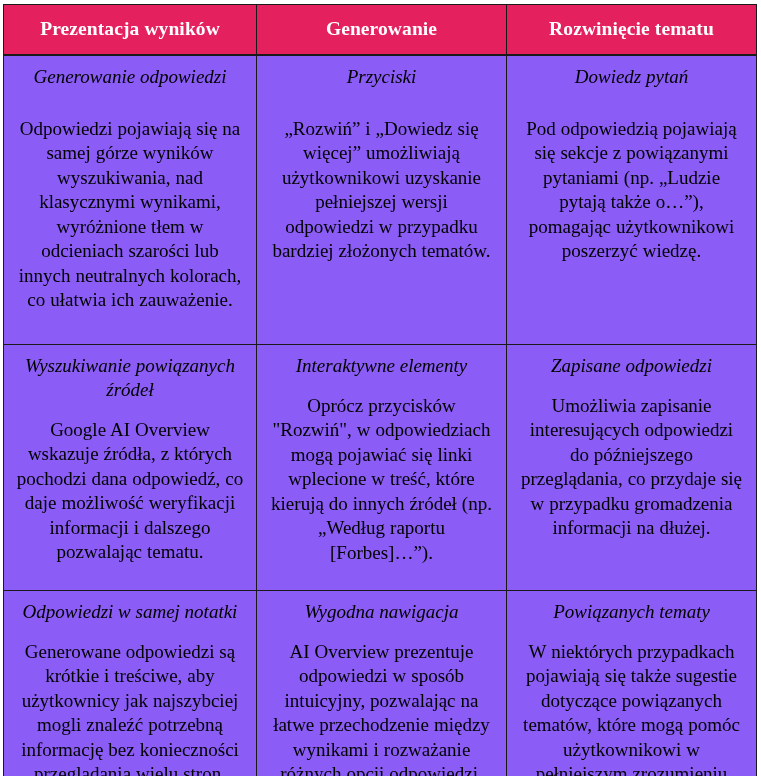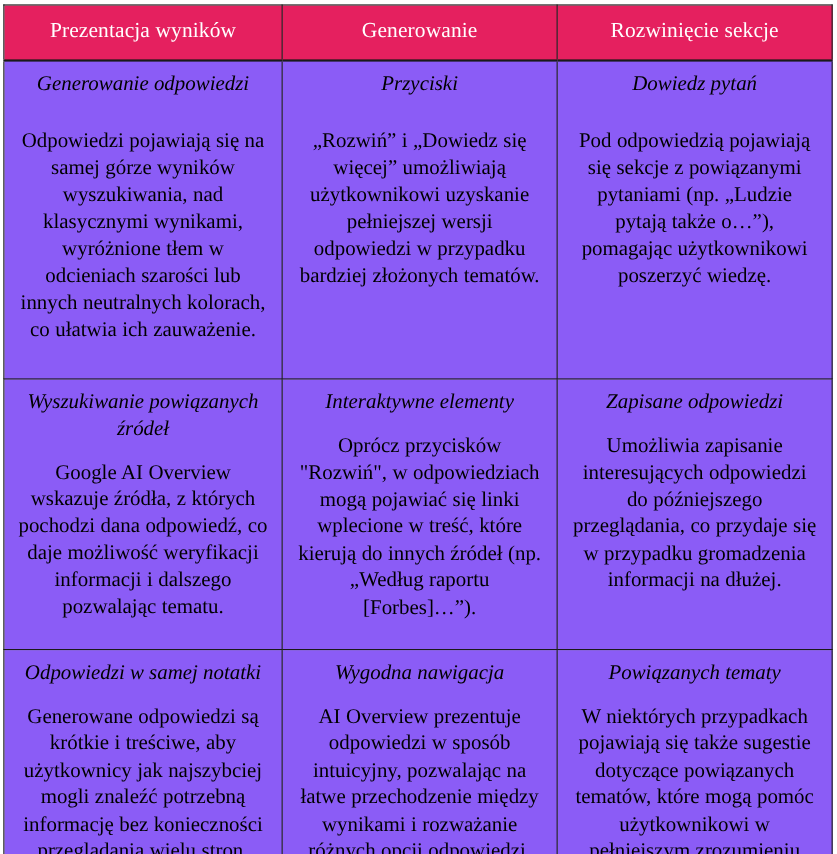--- a/index.html
+++ b/index.html
@@ -39,21 +39,21 @@
   
   thead tr.header-row th {
     background: #E5205F;
     color: #ffffff;
     border: 1px solid #1a1a1a;
     border-bottom-width: 2px;
     height: 43px;
     padding: 2px 6px 4px 6px;
     text-align: center;
     vertical-align: middle;
-    font-weight: normal;
+    font-weight: bold;
     font-size: 19.5px;
     letter-spacing: 0.1px;
     line-height: 1.1;
   }
 
   
   tbody td.body-cell {
     border: 1px solid #1a1a1a;
     vertical-align: top;
     text-align: center;
@@ -94,21 +94,21 @@
   <table class="comparison-table">
     <colgroup>
       <col class="c1">
       <col class="c2">
       <col class="c3">
     </colgroup>
     <thead>
       <tr class="header-row">
         <th>Prezentacja wyników</th>
         <th>Generowanie</th>
-        <th>Rozwinięcie sekcje</th>
+        <th>Rozwinięcie tematu</th>
       </tr>
     </thead>
     <tbody>
 
       <tr class="row-1">
         <td class="body-cell">
           <span class="cell-title">Generowanie odpowiedzi</span>
           <span class="cell-body">Odpowiedzi pojawiają się na samej górze wyników wyszukiwania, nad klasycznymi wynikami, wyróżnione tłem w odcieniach szarości lub innych neutralnych kolorach, co ułatwia ich zauważenie.</span>
         </td>
         <td class="body-cell">

